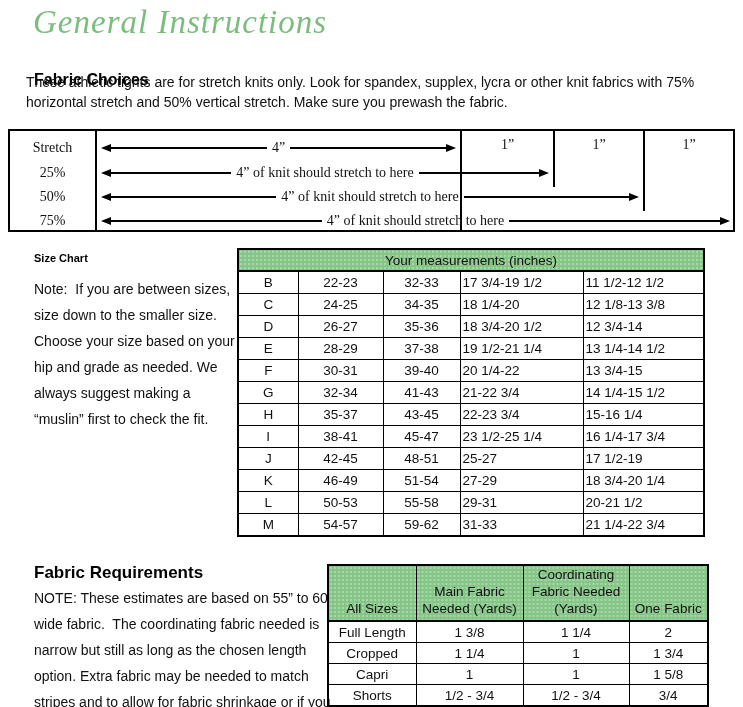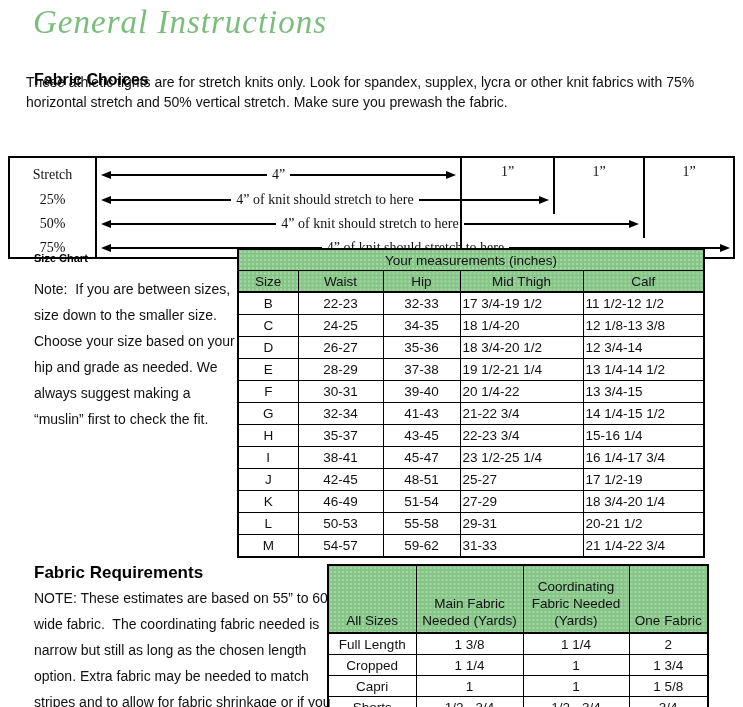--- a/index.html
+++ b/index.html
@@ -21,21 +21,21 @@
 
   .body-text { position:absolute; font-size:14px; line-height:26px; white-space:pre-wrap; }
   .t-fabric-choices { left:26px; top:72px;  width:694px; line-height:20px; }
   .t-size-note      { left:34px; top:276px; width:210px; }
   .t-fabric-note    { left:34px; top:585px; width:318px; }
 
   
   .stretch {
     position:absolute; left:8px; top:129px; width:727px; height:103px;
     border:2px solid #000; box-sizing:border-box; display:flex;
-    font-family:"Liberation Serif", serif; font-size:14px;margin-top:27px;
+    font-family:"Liberation Serif", serif; font-size:14px;
   }
   .stretch-labelcol { width:85px; border-right:2px solid #000; position:relative; }
   .stretch-labelcol .rlabel {
     position:absolute; left:0; width:100%; height:24px; line-height:24px; text-align:center;
   }
   .stretch-main { position:relative; flex:1; }
   .vline { position:absolute; background:#000; }
   .vline-full { left:363px; top:0; bottom:0; width:2px; }
   .vline-p1   { left:456px; top:0; height:56px; width:2px; }
   .vline-p2   { left:546px; top:0; height:80px; width:2px; }
@@ -63,21 +63,21 @@
     background-size:4px 4px;
   }
 
   .size-table { position:absolute; left:237px; top:248px; width:466px; border:2px solid #000; }
   .size-table th { height:20px; }
   .size-table thead tr:last-child th { border-bottom:2px solid #000; }
   .size-table td { height:21px; text-align:center; }
   .size-table td:nth-child(4), .size-table td:nth-child(5) { text-align:left; }
 
   .req-table { position:absolute; left:327px; top:564px; width:380px; border:2px solid #000; }
-  .req-table th { vertical-align:bottom; text-align:center; padding:12px 2px 3px; line-height:17px; }
+  .req-table th { vertical-align:bottom; text-align:center; padding:0 2px 3px; line-height:17px; }
   .req-table thead th { border-bottom:2px solid #000; }
   .req-table td { height:20px; text-align:center;margin-left:10px; }
 </style>
 </head>
 <body>
 
 <div class="page">
 
   <div class="doc-title">General Instructions</div>
 
@@ -137,27 +137,20 @@
     <colgroup>
       <col style="width:60px">
         <col style="width:85px">
         <col style="width:77px">
         <col style="width:123px">
         <col style="width:121px">
     </colgroup>
     <thead>
       <tr>
         <th colspan="5" class="green-hd">Your measurements (inches)</th>
-      </tr>
-      <tr>
-        <th class="green-hd">Size</th>
-        <th class="green-hd">Waist</th>
-        <th class="green-hd">Hip</th>
-        <th class="green-hd">Mid Thigh</th>
-        <th class="green-hd">Calf</th>
       </tr>
     </thead>
     <tbody>
         <tr>
           <td>B</td>
           <td>22-23</td>
           <td>32-33</td>
           <td>17 3/4-19 1/2</td>
           <td>11 1/2-12 1/2</td>
         </tr>

